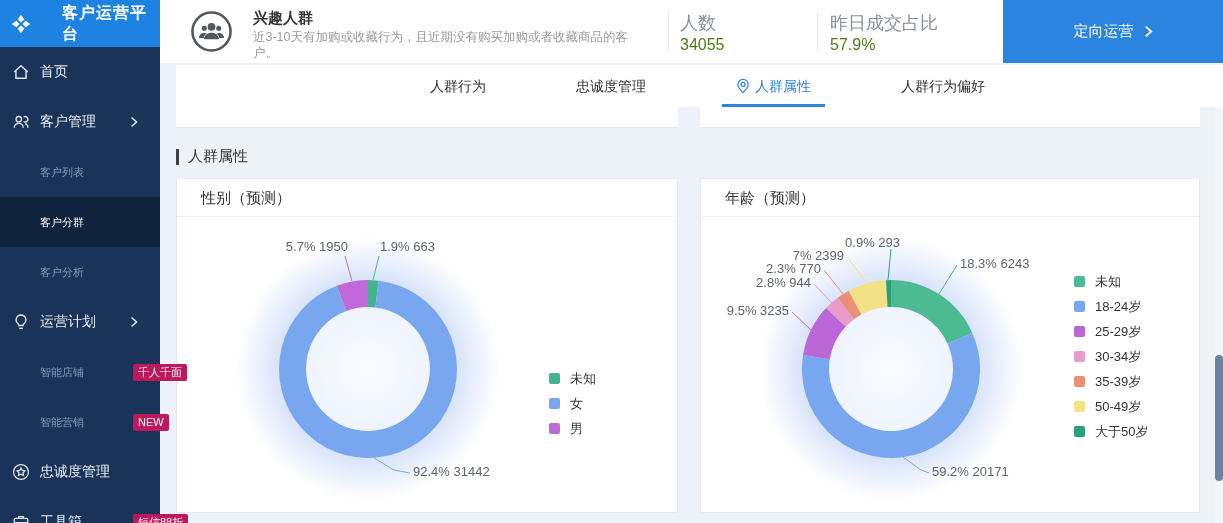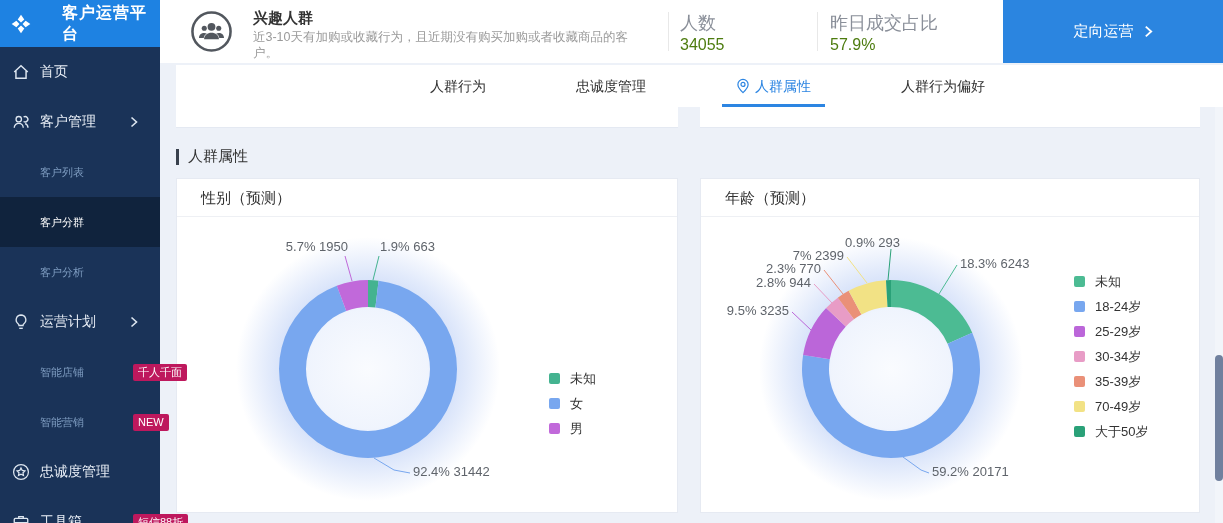--- a/index.html
+++ b/index.html
@@ -325,21 +325,21 @@
               <div class="legend-item">
                 <span class="swatch" style="background: rgb(232, 156, 198);"></span>
                 <span class="legend-label">30-34岁</span>
               </div>
               <div class="legend-item">
                 <span class="swatch" style="background: rgb(234, 144, 120);"></span>
                 <span class="legend-label">35-39岁</span>
               </div>
               <div class="legend-item">
                 <span class="swatch" style="background: rgb(242, 226, 133);"></span>
-                <span class="legend-label">70-49岁</span>
+                <span class="legend-label">50-49岁</span>
               </div>
               <div class="legend-item">
                 <span class="swatch" style="background: rgb(42, 161, 120);"></span>
                 <span class="legend-label">大于50岁</span>
               </div>
             </div>
         </div>
       </section>
     </div>
 

